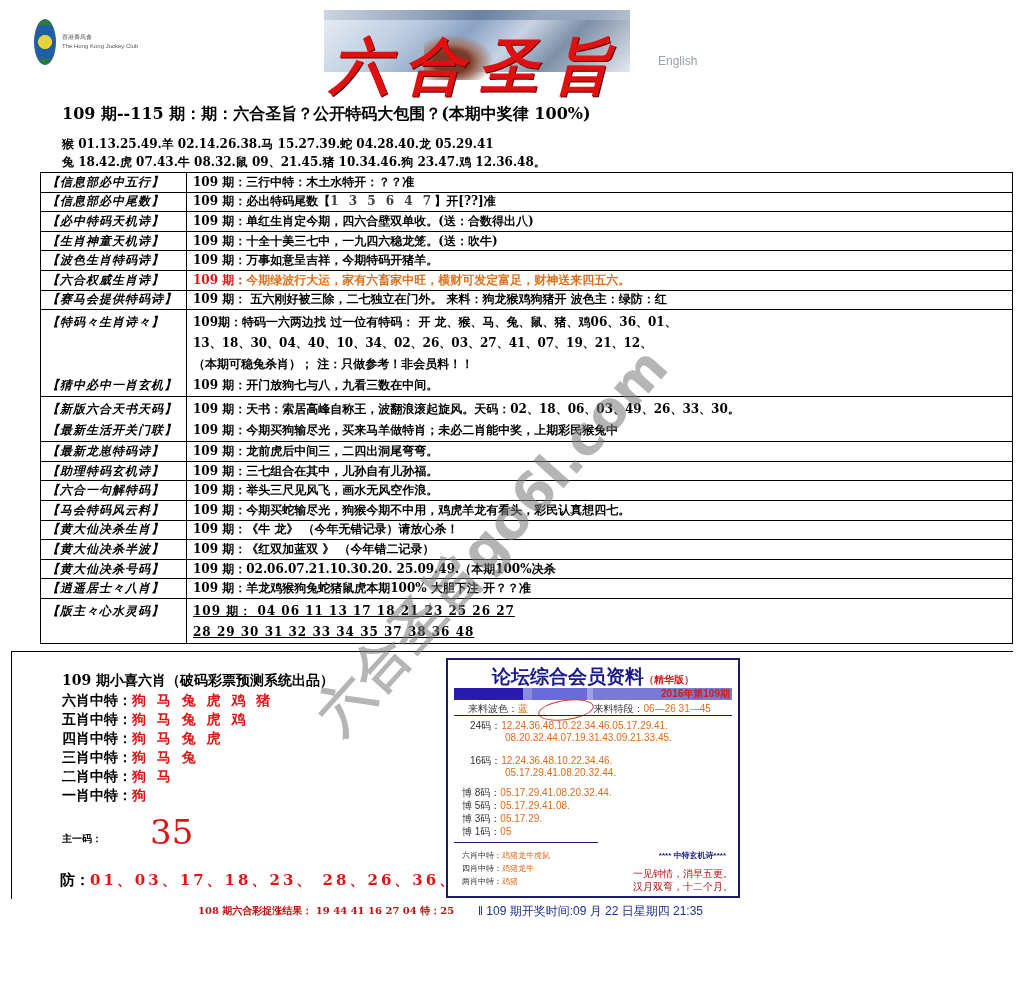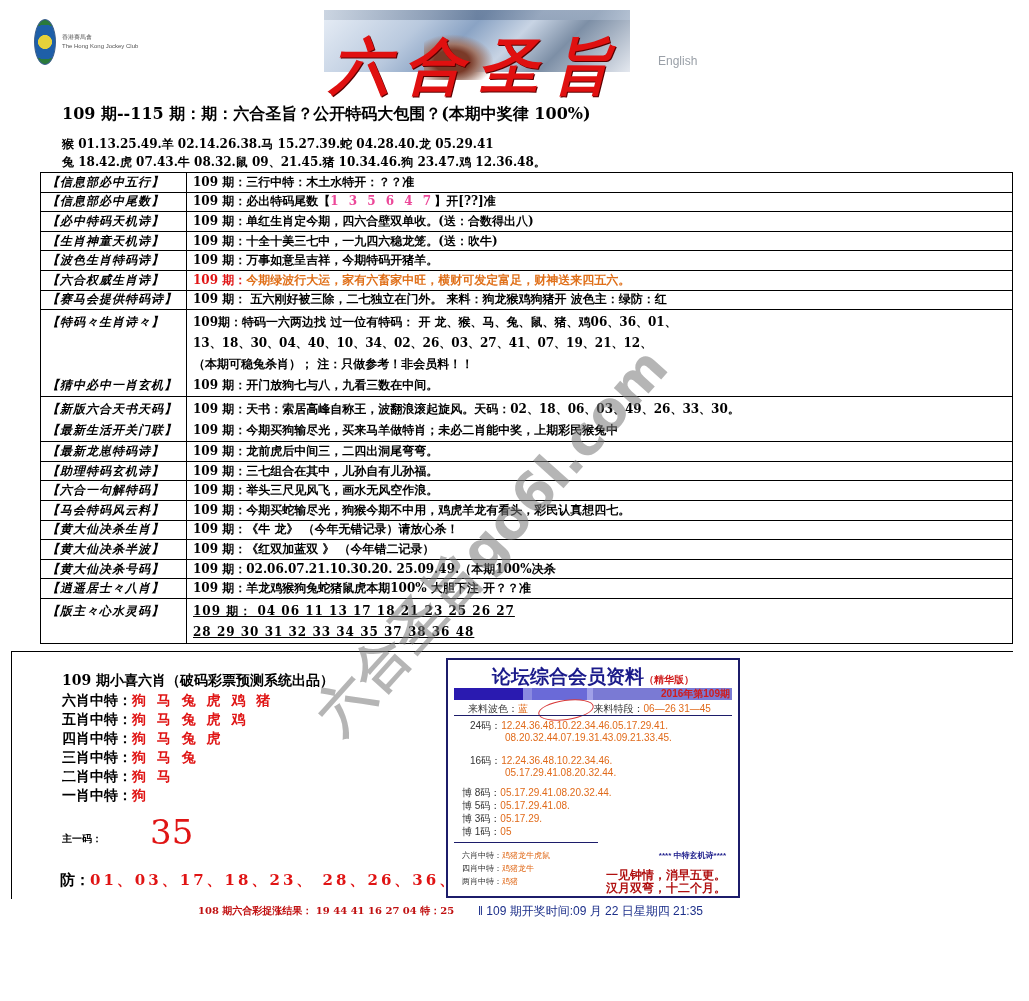--- a/index.html
+++ b/index.html
@@ -24,21 +24,21 @@
   .zodiac-line { position: absolute; left: 62px; font-size: 12px; font-weight: bold; white-space: nowrap; }
   .z1 { top: 136px; } .z2 { top: 154px; }
 
   .main-table { position: absolute; left: 40px; top: 172px; width: 973px; border-collapse: collapse; font-size: 12px; }
   .main-table td { border: 1px solid #000; padding: 0 6px; height: 19.6px; vertical-align: middle; white-space: nowrap; }
   .main-table td.label { width: 146px; font-weight: bold; letter-spacing: 1px; font-style: italic; }
   .main-table td.val { font-weight: bold; }
   .main-table td.tall { vertical-align: top; padding-top: 2px; line-height: 21px; }
   .orange { color: #e0701a; }
   .red { color: #e01414; }
-  .blue-digits { color: #ec4899; letter-spacing: 3px; }
+  .blue-digits { color: #404040; letter-spacing: 3px; }
 
   .bottom-box { position: absolute; left: 11px; top: 651px; width: 1002px; height: 248px; border-top: 1px solid #000; border-left: 1px solid #000; }
   .six-title { position: absolute; left: 62px; top: 672px; font-size: 14px; font-weight: bold; }
   .six-row { position: absolute; left: 62px; font-size: 14px; font-weight: bold; }
   .six-row .red { letter-spacing: 3px; }
   .main-code-label { position: absolute; left: 62px; top: 832px; font-size: 10px; font-weight: bold; }
   .main-code { position: absolute; left: 150px; top: 812px; font-size: 34px; color: #e01414; }
   .fang { position: absolute; left: 60px; top: 871px; font-size: 15px; font-weight: bold; white-space: nowrap; }
   .fang .red { letter-spacing: 3px; font-weight: bold; }
   .result-108 { position: absolute; left: 198px; top: 904px; font-size: 10px; color: #c01010; font-weight: bold; white-space: nowrap; }
@@ -48,21 +48,21 @@
   .forum-title { position: absolute; left: 0; right: 0; top: 4px; text-align: center; font-size: 19px; font-weight: bold; color: #1a1a8a; }
   .forum-title small { font-size: 10px; color: #d01c1c; }
   .forum-bar { position: absolute; left: 6px; right: 6px; top: 28px; height: 12px; background: linear-gradient(90deg, #2a1ab0 0 25%, #8a8ae0 25% 28%, #6a6ad8 28% 48%, #a0a0e8 48% 50%, #7a7ad4 50% 100%); }
   .forum-issue { position: absolute; right: 8px; top: 27px; font-size: 10px; font-weight: bold; color: #d01c1c; }
   .forum-line { position: absolute; left: 6px; right: 6px; font-size: 10px; white-space: nowrap; }
   .forum-line .k { color: #333; }
   .forum-line .v { color: #e06a1a; }
   .forum-sep { position: absolute; left: 6px; right: 6px; height: 1px; background: #1c1c6a; }
   .forum-stamp { position: absolute; left: 90px; top: 40px; width: 56px; height: 20px; border: 1px solid #d83a3a; border-radius: 50%; transform: rotate(-8deg); }
   .forum-small { font-size: 8px; }
-  .forum-poem { position: absolute; right: 12px; font-size: 12px; font-weight: bold; color: #b01010; white-space: nowrap; }
+  .forum-poem { position: absolute; right: 5px; font-size: 10px; font-weight: normal; color: #b01010; white-space: nowrap; }
   .forum-poem-head { position: absolute; right: 12px; top: 190px; font-size: 8px; font-weight: bold; color: #1a1a8a; white-space: nowrap; }
 
   .watermark { position: absolute; left: 300px; top: 470px; font-size: 54px; font-weight: bold; color: rgba(120,120,120,0.55);
     transform: rotate(-48deg); transform-origin: left top; white-space: nowrap; font-family: "DejaVu Sans", sans-serif; pointer-events: none; top: 700px; }
 </style>
 </head>
 <body>
 
 <div class="logo">
   <div class="logo-badge"></div>

